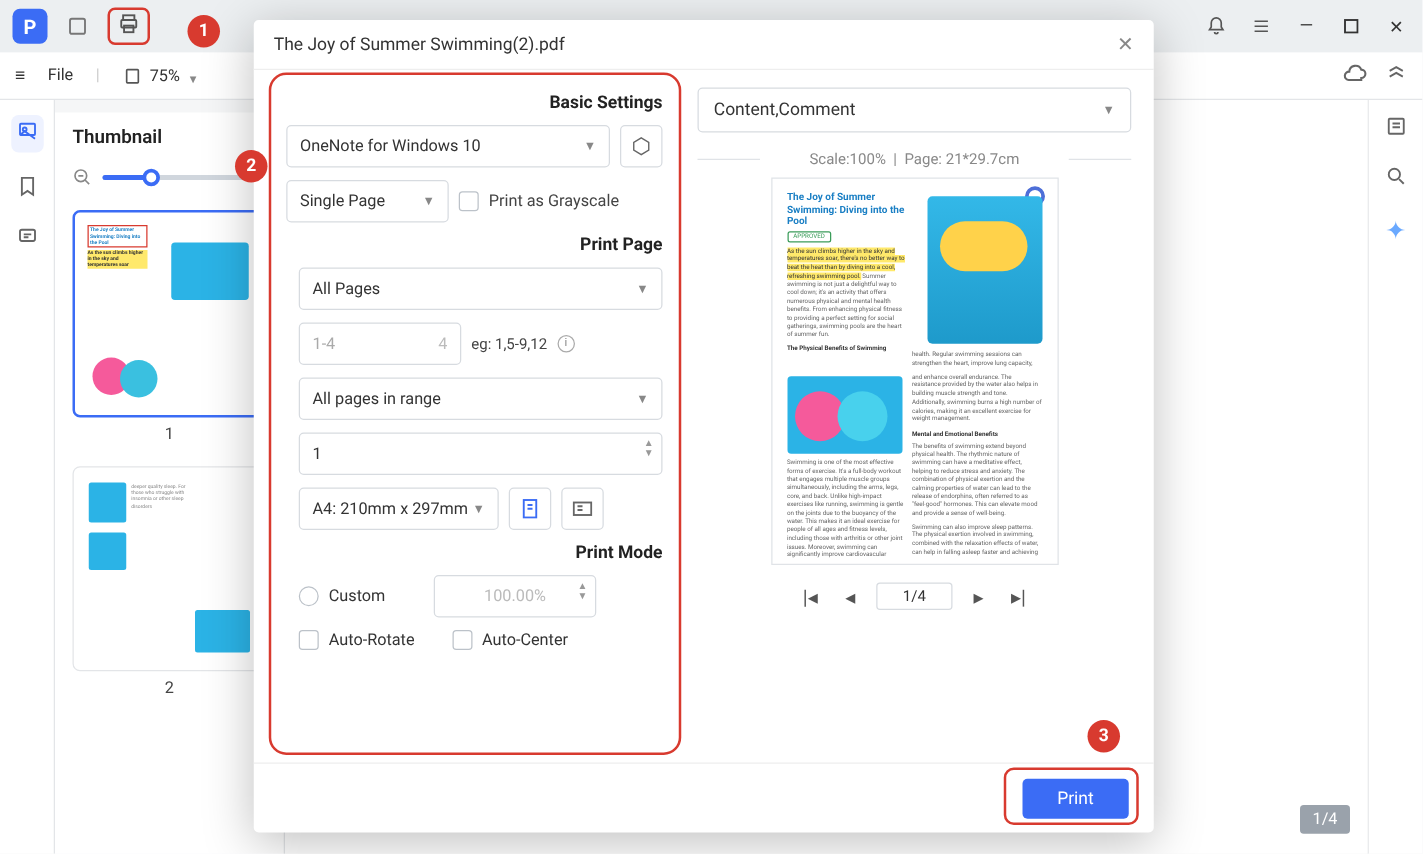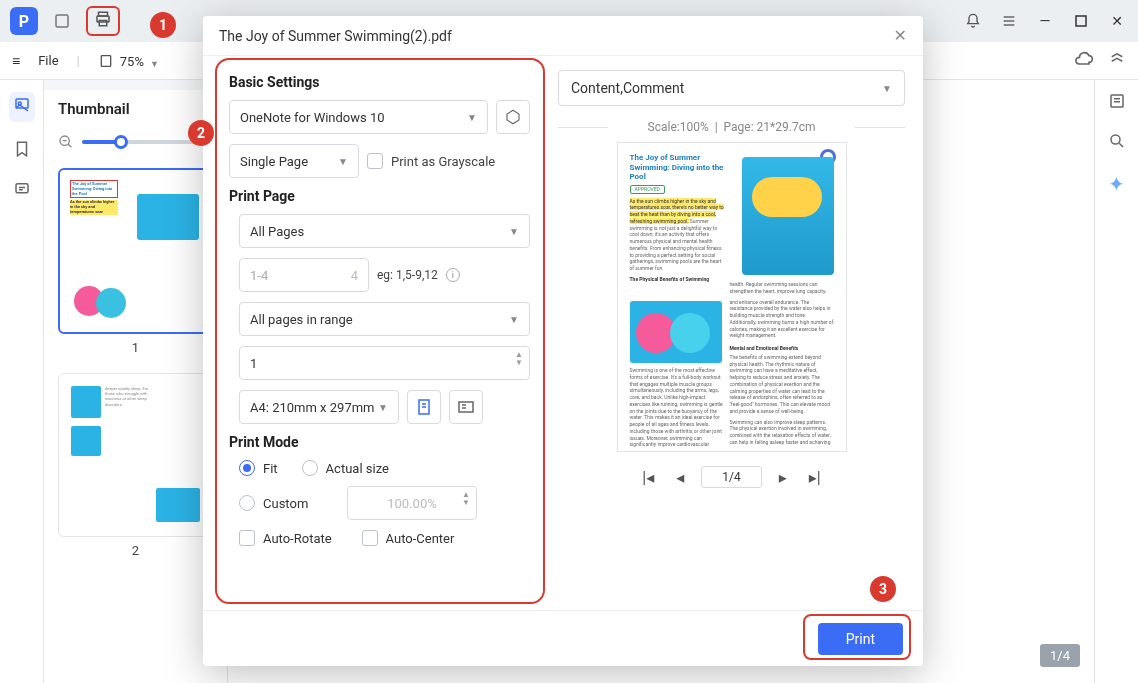--- a/index.html
+++ b/index.html
@@ -45,21 +45,21 @@
 
   
   .docarea { position:absolute; left:228px; top:80px; right:44px; bottom:0; background:#fff;}
   .docarea .pagecount { position:absolute; right:14px; bottom:16px; background:#9aa2ab; color:#fff; padding:4px 10px; border-radius:3px; font-size:13px;}
 
   
   .modal { position:absolute; left:203px; top:16px; width:720px; height:650px; background:#fff; border-radius:4px; box-shadow:0 8px 40px rgba(0,0,0,.25); display:flex; flex-direction:column; }
   .modal-header { height:40px; border-bottom:1px solid #eee; display:flex; align-items:center; padding:0 16px; font-size:14px; color:#333;}
   .modal-header .close { margin-left:auto; color:#888; font-size:16px; cursor:pointer;}
   .modal-body { flex:1; display:flex; overflow:hidden; }
-  .settings-col { width:345px; padding:14px 18px 8px 26px; position:relative; }
+  .settings-col { width:345px; padding:14px 18px 8px 26px; position:relative;text-align:right; }
   .preview-col { flex:1; padding:14px 18px 8px 10px; display:flex; flex-direction:column; }
   .modal-footer { height:56px; border-top:1px solid #eee; display:flex; align-items:center; justify-content:flex-end; padding:0 20px;}
   .btn-print { background:#3b6cf5; color:#fff; border:none; padding:8px 28px; border-radius:4px; font-size:14px; cursor:pointer;}
 
   .section-title { font-weight:700; font-size:14px; color:#222; margin:4px 0 10px 0; }
   .row { display:flex; gap:8px; align-items:center; margin-bottom:10px;}
   .select { flex:1; height:34px; border:1px solid #d7dbe0; border-radius:4px; display:flex; align-items:center; padding:0 10px; font-size:13px; color:#333; background:#fff; justify-content:space-between;}
   .select .caret { color:#888; font-size:10px;}
   .hex-btn { width:34px; height:34px; border:1px solid #d7dbe0; border-radius:4px; display:flex; align-items:center; justify-content:center; color:#666;}
   .checkbox { width:16px; height:16px; border:1px solid #bcc2c9; border-radius:3px; display:inline-block; vertical-align:middle;}
@@ -335,30 +335,20 @@
         <div class="icon-btn">
           <svg width="16" height="14" viewBox="0 0 16 14" fill="none" stroke="#666" stroke-width="1.5">
               <rect x="1" y="2" width="14" height="10"></rect>
               <line x1="4" y1="5" x2="8" y2="5"></line>
               <line x1="4" y1="8" x2="8" y2="8"></line>
             </svg>
         </div>
       </div>
 
       <div class="section-title" style="margin-top:10px">Print Mode</div>
-      <div class="row" style="padding-left:10px;gap:24px">
-        <label style="display:flex;align-items:center;gap:8px" class="label-sm">
-          <span class="radio checked"></span>
-            <span>Fit</span>
-        </label>
-        <label style="display:flex;align-items:center;gap:8px" class="label-sm">
-          <span class="radio"></span>
-            <span>Actual size</span>
-        </label>
-      </div>
       <div class="row" style="padding-left:10px">
         <label style="display:flex;align-items:center;gap:8px;flex:0 0 100px" class="label-sm">
           <span class="radio"></span>
             <span>Custom</span>
         </label>
         <div class="num-input disabled" style="flex:0 0 130px;justify-content:center">
           <span>100.00%</span>
           <div class="spinner">
               <span>▲</span>
               <span>▼</span>

